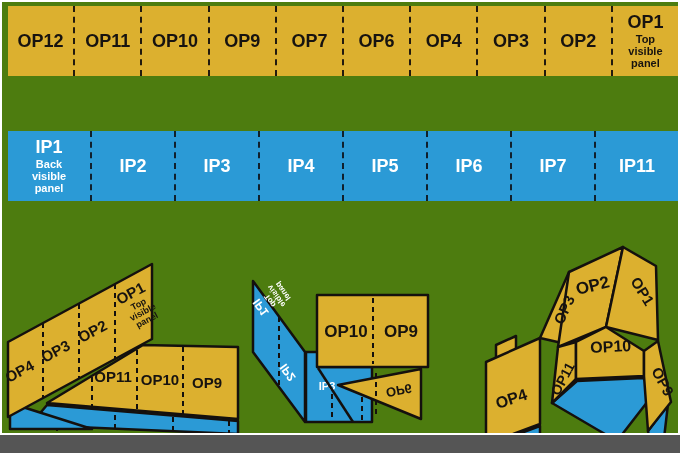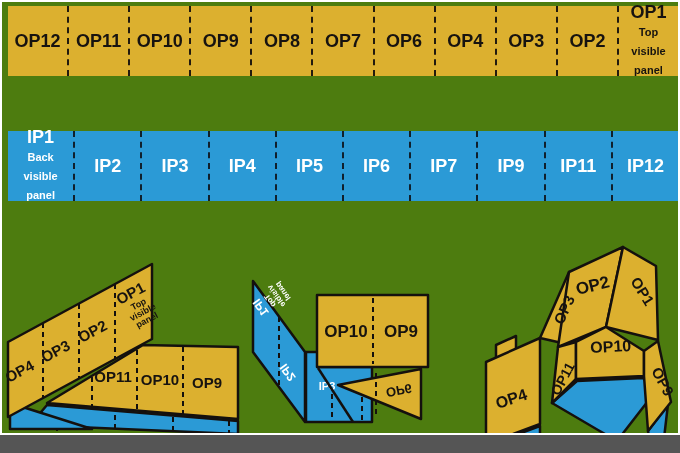--- a/index.html
+++ b/index.html
@@ -8,21 +8,21 @@
     background:#4d7c0f;border:2px solid #ffffff;overflow:hidden;
     font-family:"Liberation Sans",sans-serif;
   }
   .strip{position:absolute;left:6px;right:0;height:70px;display:flex;}
   .strip.gold{top:4px;background:#DCB02F;color:#171310;}
   .strip.blue{top:129px;background:#2B9AD6;color:#ffffff;}
   .cell{flex:1;display:flex;flex-direction:column;align-items:center;justify-content:center;}
   .cell + .cell{border-left:2px dashed #221a0e;}
   .strip.blue .cell + .cell{border-left:2px dashed #10202c;}
   .cell .lbl{font-weight:bold;font-size:18px;letter-spacing:0;line-height:18px;}
-  .cell .sub{font-weight:bold;font-size:11px;line-height:19px;width:56px;text-align:center;margin-top:2px;}
+  .cell .sub{font-weight:bold;font-size:11px;line-height:12px;width:56px;text-align:center;margin-top:2px;}
   svg{position:absolute;left:0;top:0;}
   text{font-family:"Liberation Sans",sans-serif;font-weight:bold;fill:#171310;}
   .wtxt{fill:#ffffff;}
   polygon{stroke:#14100e;stroke-width:2.5;stroke-linejoin:round;}
   .gold{fill:#DCB02F;} .blue{fill:#2B9AD6;}
   .dash{stroke:#14100e;stroke-width:2;stroke-dasharray:5 4;fill:none;}
   .edge{stroke:#14100e;stroke-width:2.5;fill:none;}
 </style>
 </head>
 <body>
@@ -34,23 +34,20 @@
         <div class="lbl">OP12</div>
       </div>
     <div class="cell">
         <div class="lbl">OP11</div>
       </div>
     <div class="cell">
         <div class="lbl">OP10</div>
       </div>
     <div class="cell">
         <div class="lbl">OP9</div>
-      </div>
-    <div class="cell">
-        <div class="lbl">OP8</div>
       </div>
     <div class="cell">
         <div class="lbl">OP7</div>
       </div>
     <div class="cell">
         <div class="lbl">OP6</div>
       </div>
     <div class="cell">
         <div class="lbl">OP4</div>
       </div>
@@ -83,27 +80,21 @@
     <div class="cell">
         <div class="lbl">IP5</div>
       </div>
     <div class="cell">
         <div class="lbl">IP6</div>
       </div>
     <div class="cell">
         <div class="lbl">IP7</div>
       </div>
     <div class="cell">
-        <div class="lbl">IP9</div>
-      </div>
-    <div class="cell">
         <div class="lbl">IP11</div>
-      </div>
-    <div class="cell">
-        <div class="lbl">IP12</div>
       </div>
   </div>
 
   <svg width="676" height="449" viewBox="2 2 676 449">
 
     <g>
       <polygon class="gold" points="143,345 238,347 238,419 47,403"></polygon>
       <line class="dash" x1="92" y1="377" x2="92" y2="406"></line>
       <line class="dash" x1="137" y1="350" x2="137" y2="410"></line>
       <line class="dash" x1="183" y1="347" x2="183" y2="414"></line>

